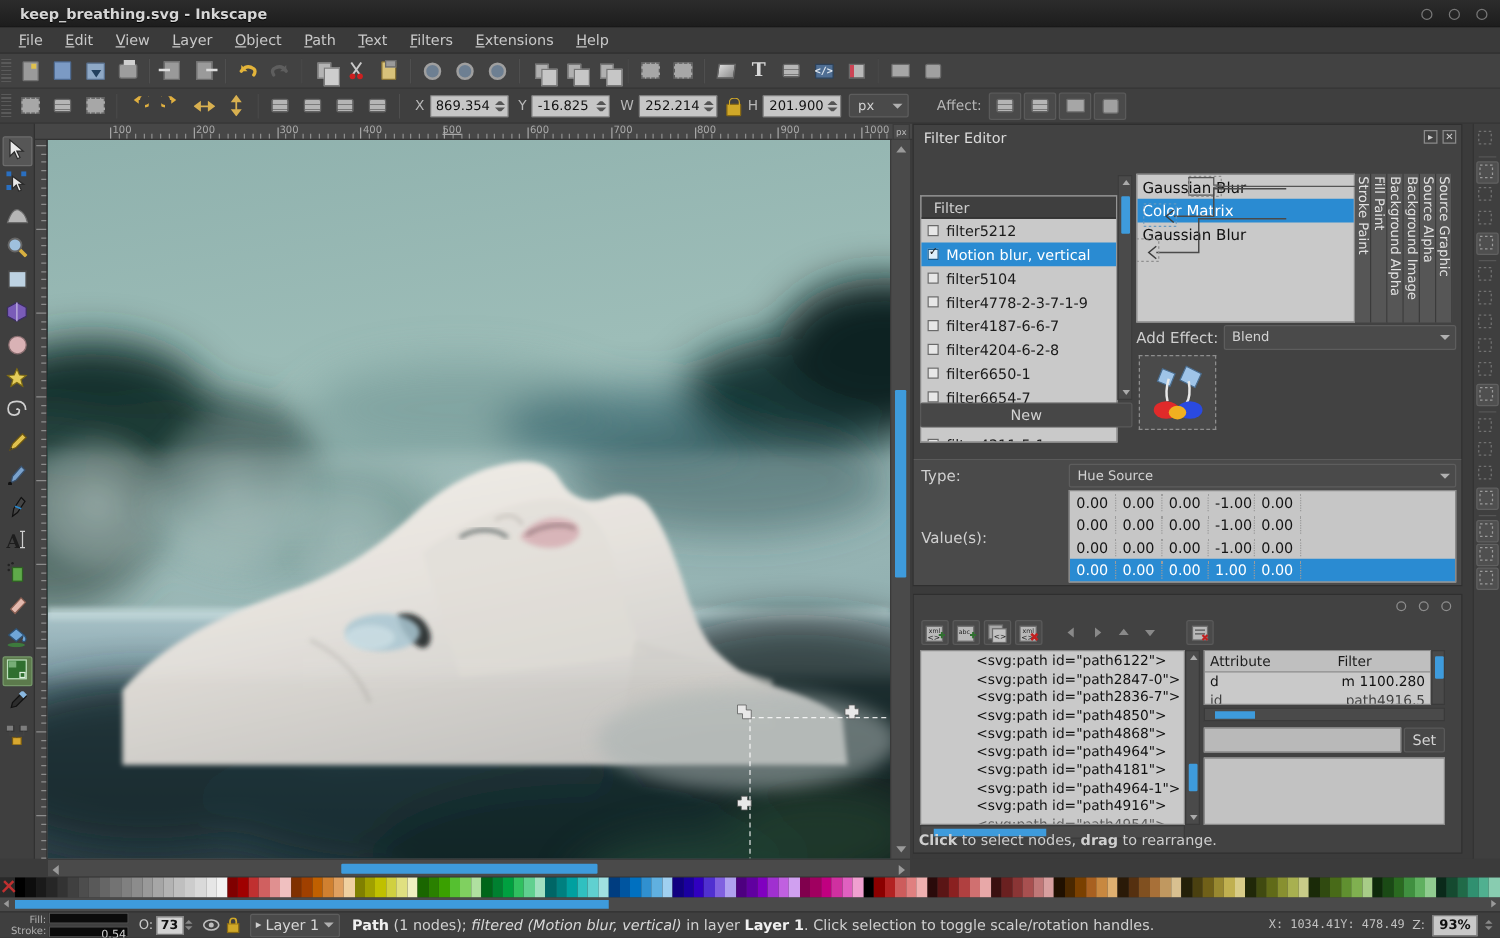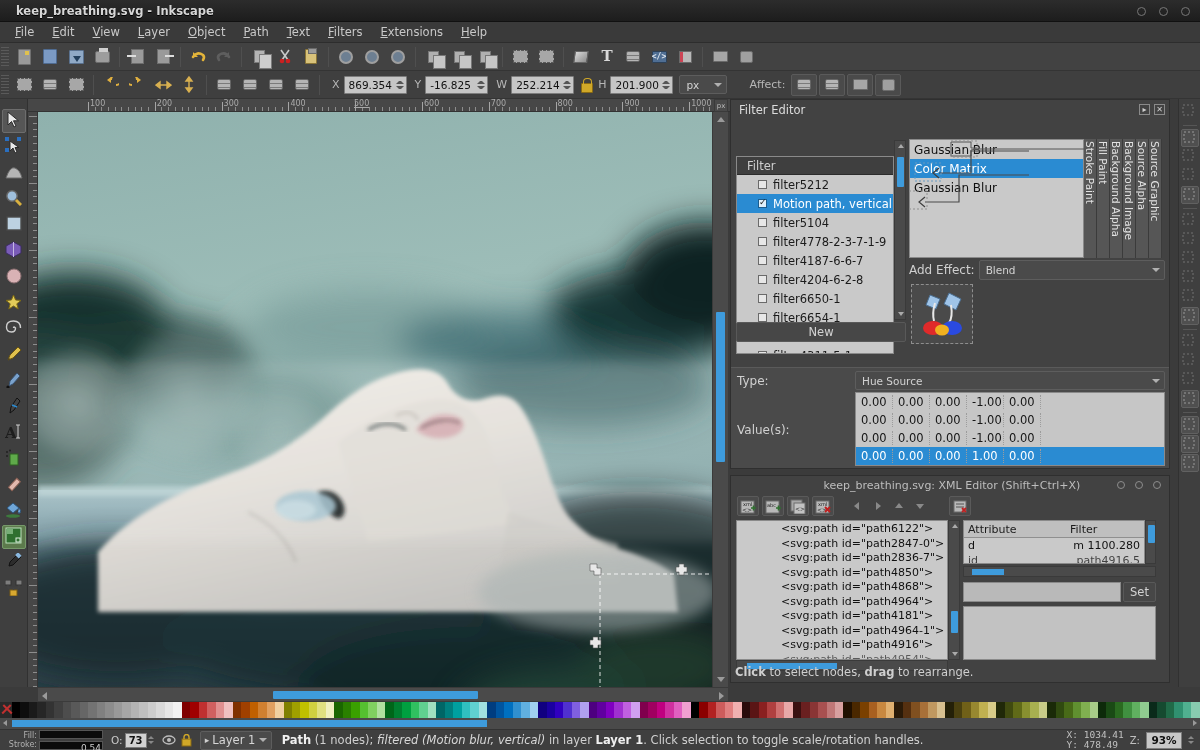--- a/index.html
+++ b/index.html
@@ -186,21 +186,21 @@
   .fe-hdr .btns{ display:flex; gap:4px; }
   .sqbtn{ width:11px;height:11px;border:1px solid #8a8a8a;display:flex;align-items:center;
     justify-content:center;font-size:8px;color:#cfcfcf;line-height:1;}
 
   .listbox{
     position:absolute; background:#c9c9c9; border:1px solid #8a8a8a;
     overflow:hidden;
   }
   .lb-hdr{ height:18px;background:#3f3f3f;border-bottom:1px solid #2b2b2b;
     display:flex;align-items:center;padding-left:10px;color:#cfcfcf;font-size:11.5px;}
-  .lrow{ height:19px; display:flex;align-items:center;padding-left:21px;
+  .lrow{ height:19px; display:flex;align-items:center;padding-left:5px;
     font-size:11.5px; color:#1b1b1b; }
   .lrow.sel{ background:#2a8bd2; color:#fff; }
   .cbx{ width:9px;height:9px;border:1px solid #6a6a6a;background:#e7e7e7;margin-right:6px;
     display:inline-block;position:relative;}
   .cbx.ck:after{content:"\2713";position:absolute;left:0px;top:-3px;font-size:9px;color:#222;}
   .lrow.sel .cbx{ background:#dff0fb; border-color:#1b5d8e;}
 
   .vsb{ position:absolute; width:12px; background:#4a4a4a; border:1px solid #3a3a3a;}
   .vsb .th{ position:absolute; left:2px; width:7px; background:#3e9bdc; border-radius:1px;}
   .vsb .a1,.vsb .a2{position:absolute;left:3px;width:0;height:0;border-left:3px solid transparent;border-right:3px solid transparent;}
@@ -1054,21 +1054,21 @@
 
       <div class="listbox" style="left:5px;top:22px;width:158px;height:198px;margin-top:34px;">
         <div class="lb-hdr">Filter</div>
         <div id="filterRows">
             <div class="lrow">
               <span class="cbx"></span>
               <span>filter5212</span>
             </div>
             <div class="lrow sel">
               <span class="cbx ck"></span>
-              <span>Motion path, vertical</span>
+              <span>Motion blur, vertical</span>
             </div>
             <div class="lrow">
               <span class="cbx"></span>
               <span>filter5104</span>
             </div>
             <div class="lrow">
               <span class="cbx"></span>
               <span>filter4778-2-3-7-1-9</span>
             </div>
             <div class="lrow">
@@ -1078,21 +1078,21 @@
             <div class="lrow">
               <span class="cbx"></span>
               <span>filter4204-6-2-8</span>
             </div>
             <div class="lrow">
               <span class="cbx"></span>
               <span>filter6650-1</span>
             </div>
             <div class="lrow">
               <span class="cbx"></span>
-              <span>filter6654-1</span>
+              <span>filter6654-7</span>
             </div>
             <div class="lrow">
               <span class="cbx"></span>
               <span>filter6111</span>
             </div>
             <div class="lrow">
               <span class="cbx"></span>
               <span>filter4311-5-1</span>
             </div>
           </div>
@@ -1195,21 +1195,20 @@
               <span class="mcell">1.00</span>
               <span class="mcell">0.00</span>
             </div>
           </div>
       </div>
     </div>
 
     <div class="xe">
       <div class="xe-hdr">
         <span style="width:50px"></span>
-        <span class="xe-title">keep_breathing.svg: XML Editor (Shift+Ctrl+X)</span>
         <span style="display:flex;gap:10px;padding-right:2px;">
           <span class="circbtn"></span>
           <span class="circbtn"></span>
           <span class="circbtn"></span>
         </span>
       </div>
 
       <div style="position:absolute;left:6px;top:20px;display:flex;align-items:center;gap:3px;">
         <div class="xbtn">
           <svg width="17" height="15" viewBox="0 0 17 15">
@@ -1507,21 +1506,21 @@
     </span>
     <div class="layercombo" style="margin-left:8px;min-width:72px;justify-content:space-between;">
       <span style="font-size:9px;color:#cfcfcf">▸</span>
       <span style="flex:1;text-align:center">Layer 1</span>
       <span style="border-left:4px solid transparent;border-right:4px solid transparent;border-top:4px solid #b0b0b0;"></span>
     </div>
     <div class="statustext">
       <b>Path</b><span> (1 nodes); </span><i>filtered (Motion blur, vertical)</i><span> in layer </span><b>Layer 1</b><span>. Click selection to toggle scale/rotation handles.</span>
     </div>
     <div style="margin-left:auto;display:flex;align-items:center;gap:6px;padding-right:6px;">
-      <div style="display:flex;flex-direction:column;">
+      <div style="display:flex;flex-direction:row;">
         <span class="coords">X: 1034.41</span>
         <span class="coords">Y:  478.49</span>
       </div>
       <span style="font-size:10px;color:#c0c0c0">Z:</span>
       <div class="zoomfield">93%</div>
       <span style="display:flex;flex-direction:column;">
         <i style="display:block;border-left:3px solid transparent;border-right:3px solid transparent;border-bottom:3px solid #888;margin-bottom:2px;"></i>
         <i style="display:block;border-left:3px solid transparent;border-right:3px solid transparent;border-top:3px solid #888;"></i>
       </span>
     </div>

